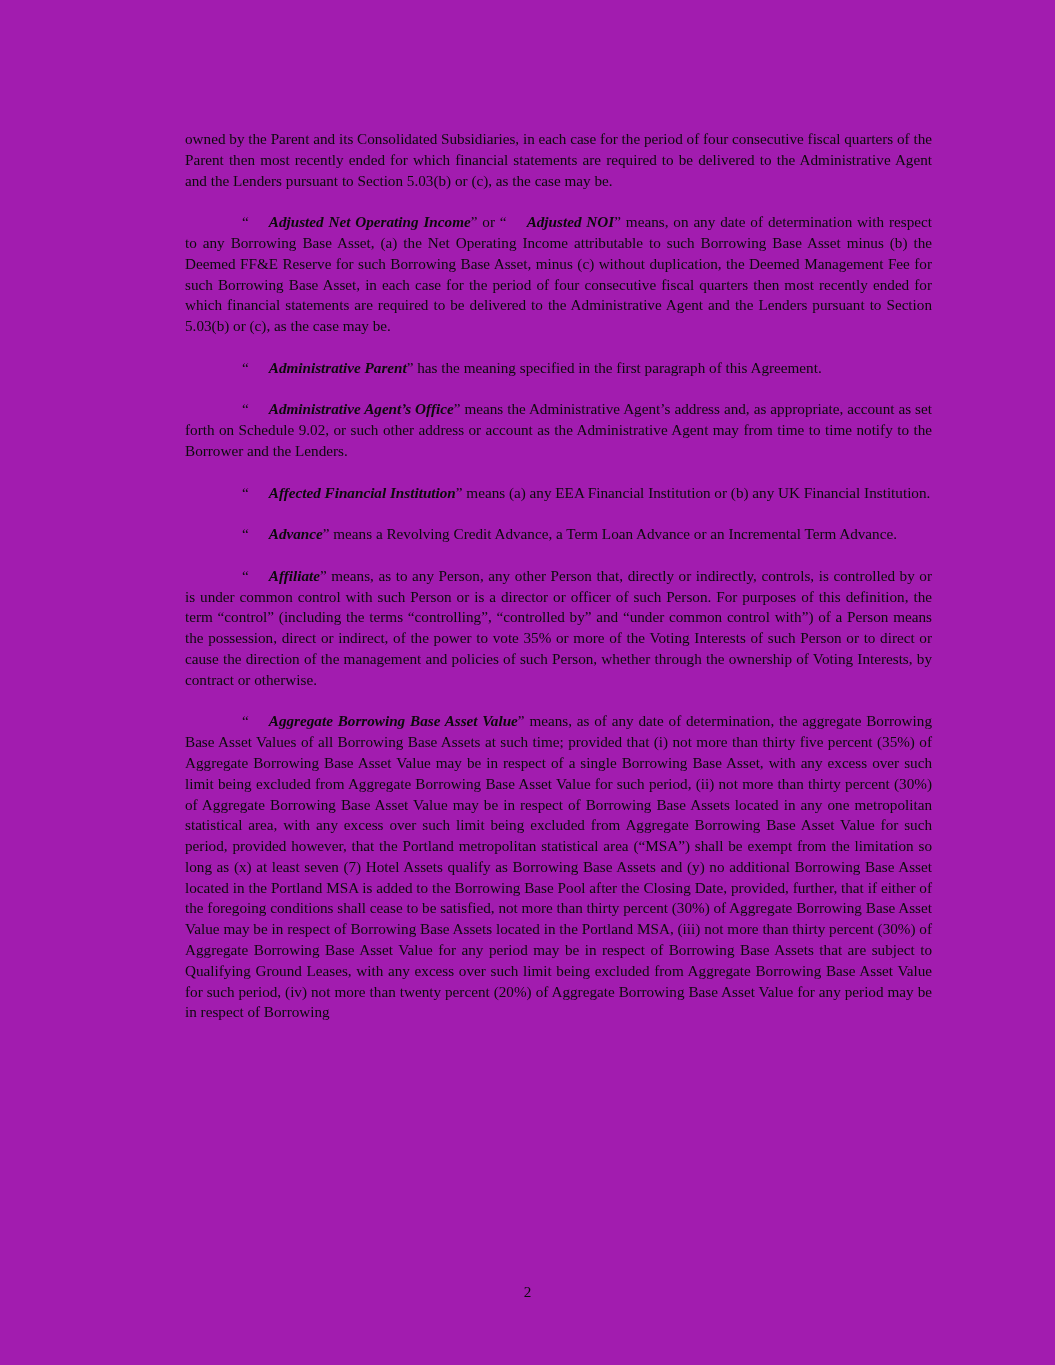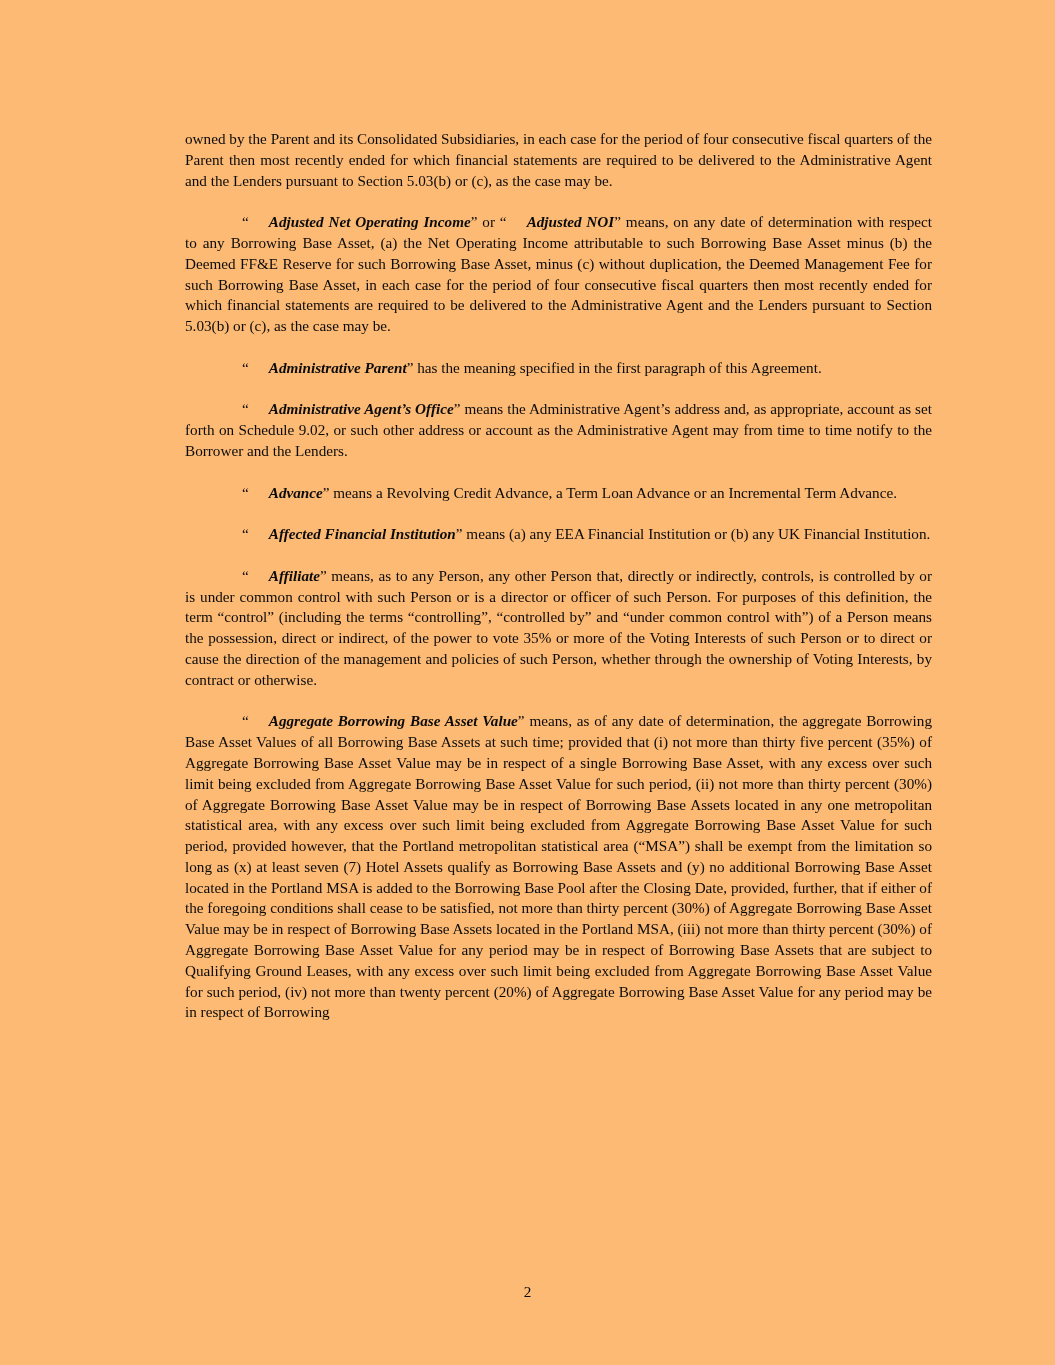--- a/index.html
+++ b/index.html
@@ -4,21 +4,21 @@
 <style>
   html, body {
     margin: 0;
     padding: 0;
     background: #ffffff;
   }
   .page {
     position: relative;
     width: 1055px;
     height: 1365px;
-    background: #fdba74;
+    background: #a21caf;
     font-family: "Liberation Serif", serif;
     color: #0b0b0b;
     overflow: hidden;
   }
   .content {
     position: absolute;
     left: 185px;
     top: 129px;
     width: 747px;
     font-size: 15.2px;
@@ -51,19 +51,19 @@
 </style>
 </head>
 <body>
 
 <div class="page">
   <main class="content">
       <p class="para no-indent"><span>owned by the Parent and its Consolidated Subsidiaries, in each case for the period of four consecutive fiscal quarters of the Parent then most recently ended for which financial statements are required to be delivered to the Administrative Agent and the Lenders pursuant to Section 5.03(b) or (c), as the case may be.</span></p>
       <p class="para"><span>“</span><span class="bi">Adjusted Net Operating Income</span><span>” or “</span><span class="bi">Adjusted NOI</span><span>” means, on any date of determination with respect to any Borrowing Base Asset, (a) the Net Operating Income attributable to such Borrowing Base Asset </span><span class="i">minus</span><span> (b) the Deemed FF&amp;E Reserve for such Borrowing Base Asset, </span><span class="i">minus</span><span> (c) without duplication, the Deemed Management Fee for such Borrowing Base Asset, in each case for the period of four consecutive fiscal quarters then most recently ended for which financial statements are required to be delivered to the Administrative Agent and the Lenders pursuant to Section 5.03(b) or (c), as the case may be.</span></p>
       <p class="para"><span>“</span><span class="bi">Administrative Parent</span><span>” has the meaning specified in the first paragraph of this Agreement.</span></p>
       <p class="para"><span>“</span><span class="bi">Administrative Agent’s Office</span><span>” means the Administrative Agent’s address and, as appropriate, account as set forth on Schedule 9.02, or such other address or account as the Administrative Agent may from time to time notify to the Borrower and the Lenders.</span></p>
+      <p class="para"><span>“</span><span class="bi">Affected Financial Institution</span><span>” means (a) any EEA Financial Institution or (b) any UK Financial Institution.</span></p>
       <p class="para"><span>“</span><span class="bi">Advance</span><span>” means a Revolving Credit Advance, a Term Loan Advance or an Incremental Term Advance.</span></p>
-      <p class="para"><span>“</span><span class="bi">Affected Financial Institution</span><span>” means (a) any EEA Financial Institution or (b) any UK Financial Institution.</span></p>
       <p class="para"><span>“</span><span class="bi">Affiliate</span><span>” means, as to any Person, any other Person that, directly or indirectly, controls, is controlled by or is under common control with such Person or is a director or officer of such Person. For purposes of this definition, the term “control” (including the terms “controlling”, “controlled by” and “under common control with”) of a Person means the possession, direct or indirect, of the power to vote 35% or more of the Voting Interests of such Person or to direct or cause the direction of the management and policies of such Person, whether through the ownership of Voting Interests, by contract or otherwise.</span></p>
       <p class="para"><span>“</span><span class="bi">Aggregate Borrowing Base Asset Value</span><span>” means, as of any date of determination, the aggregate Borrowing Base Asset Values of all Borrowing Base Assets at such time; provided that (i) not more than thirty five percent (35%) of Aggregate Borrowing Base Asset Value may be in respect of a single Borrowing Base Asset, with any excess over such limit being excluded from Aggregate Borrowing Base Asset Value for such period, (ii) not more than thirty percent (30%) of Aggregate Borrowing Base Asset Value may be in respect of Borrowing Base Assets located in any one metropolitan statistical area, with any excess over such limit being excluded from Aggregate Borrowing Base Asset Value for such period, provided however, that the Portland metropolitan statistical area (“MSA”) shall be exempt from the limitation so long as (x) at least seven (7) Hotel Assets qualify as Borrowing Base Assets and (y) no additional Borrowing Base Asset located in the Portland MSA is added to the Borrowing Base Pool after the Closing Date, provided, further, that if either of the foregoing conditions shall cease to be satisfied, not more than thirty percent (30%) of Aggregate Borrowing Base Asset Value may be in respect of Borrowing Base Assets located in the Portland MSA, (iii) not more than thirty percent (30%) of Aggregate Borrowing Base Asset Value for any period may be in respect of Borrowing Base Assets that are subject to Qualifying Ground Leases, with any excess over such limit being excluded from Aggregate Borrowing Base Asset Value for such period, (iv) not more than twenty percent (20%) of Aggregate Borrowing Base Asset Value for any period may be in respect of Borrowing</span></p>
     </main>
   <div class="page-number">2</div>
 </div>
 
 </body></html>

